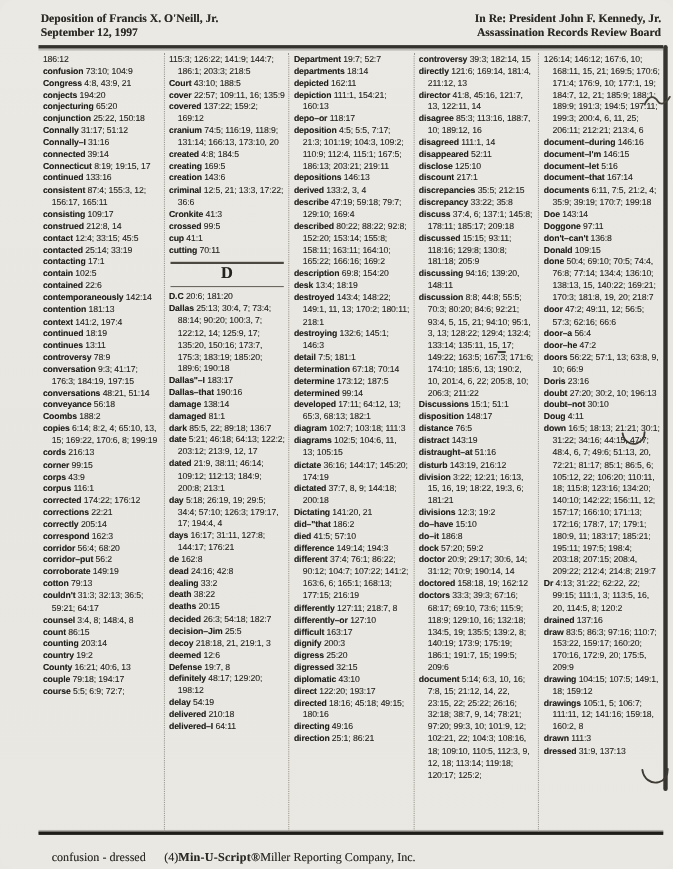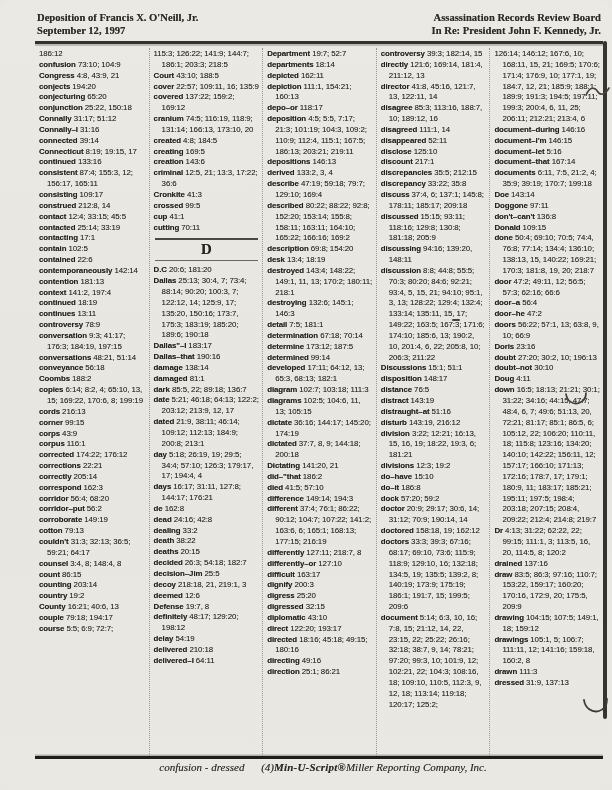--- a/index.html
+++ b/index.html
@@ -55,25 +55,24 @@
     font-family:"Liberation Serif",serif;font-weight:bold;
     font-size:15px;line-height:17px;color:#24231e;
     text-shadow:0 0 .6px rgba(40,38,32,.5);
   }
   
   .foot-rule{
     height:3px;background:#1e1d19;margin-top:0;
     box-shadow:0 -1.5px 0 rgba(50,48,40,.3);
   }
   .footer{
-    display:flex;justify-content:center;align-items:baseline;
+    display:flex;justify-content:flex-start;align-items:baseline;
     font-family:"Liberation Serif",serif;font-size:11px;color:#2b2a25;
-    padding:2px 4px 0 12px;
+    padding:15px 4px 0 12px;
     text-shadow:0 0 .4px rgba(40,38,32,.45);
-    font-style:italic;
   }
   .footer .brand{font-weight:bold;letter-spacing:.2px;}
   .footer .range .pg{margin-left:14px;}
   
   .edge-bar{
     position:absolute;left:603px;top:41px;width:4px;height:678px;
     background:#26251f;border-radius:2px;opacity:.92;
   }
   .pen{position:absolute;pointer-events:none;}
   .dash-mark{
@@ -85,22 +84,22 @@
 <body>
 
 <div class="page">
 
   <div class="header">
     <div class="header-left">
       <div>Deposition of Francis X. O'Neill, Jr.</div>
       <div>September 12, 1997</div>
     </div>
     <div class="header-right">
+      <div>In Re: President John F. Kennedy, Jr.</div>
       <div>Assassination Records Review Board</div>
-      <div>In Re: President John F. Kennedy, Jr.</div>
     </div>
   </div>
 
   <div class="head-rule"></div>
 
   <div class="columns" id="columns">
       <div class="col">
         <div class="entry"><span class="r">186:12</span></div>
         <div class="entry"><span class="t">confusion </span><span class="r">73:10; 104:9</span></div>
         <div class="entry"><span class="t">Congress </span><span class="r">4:8, 43:9, 21</span></div>

